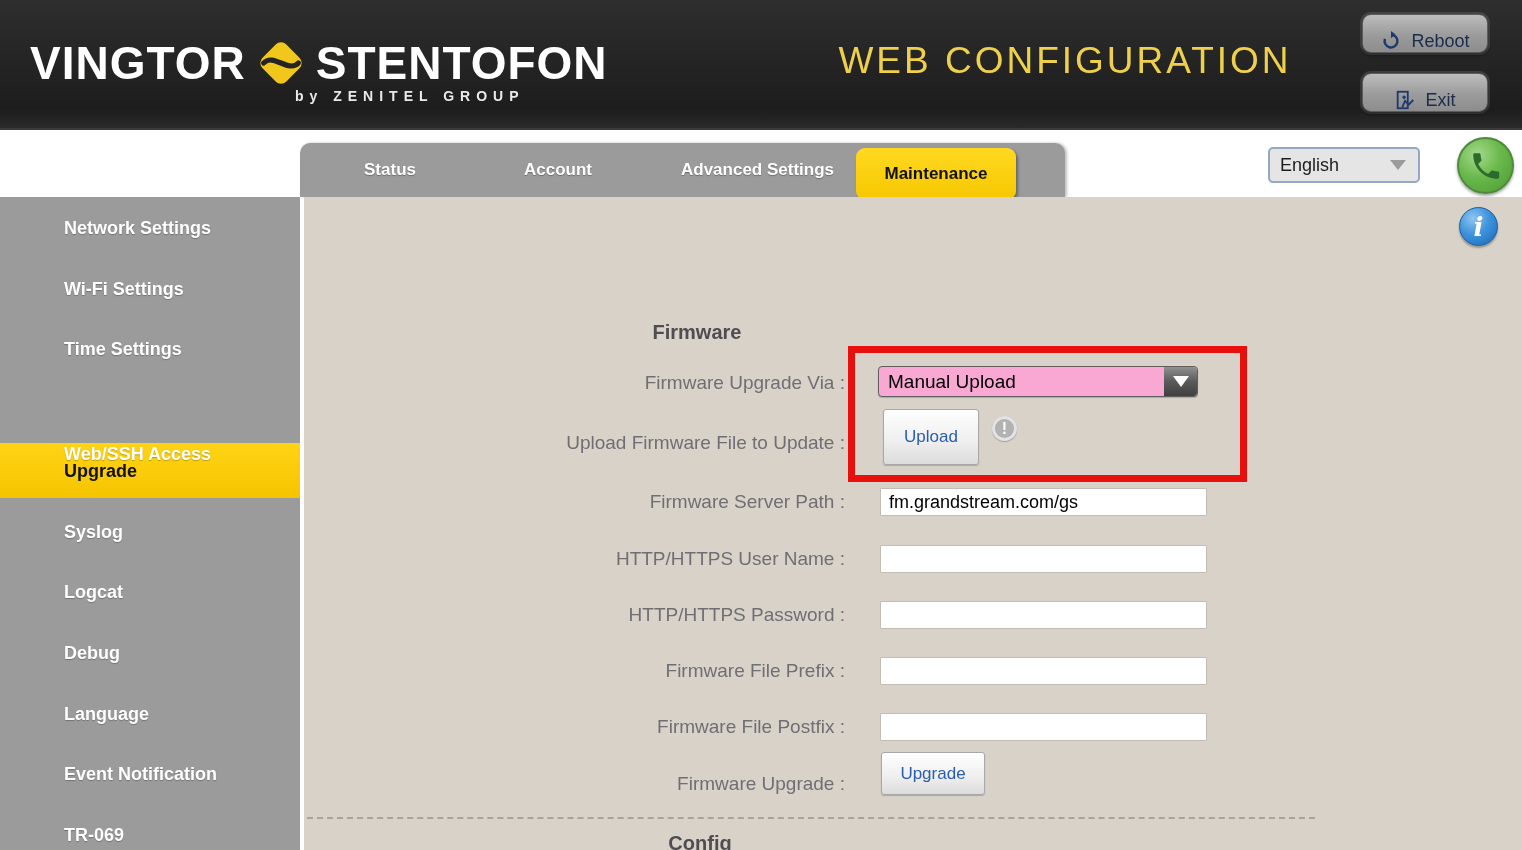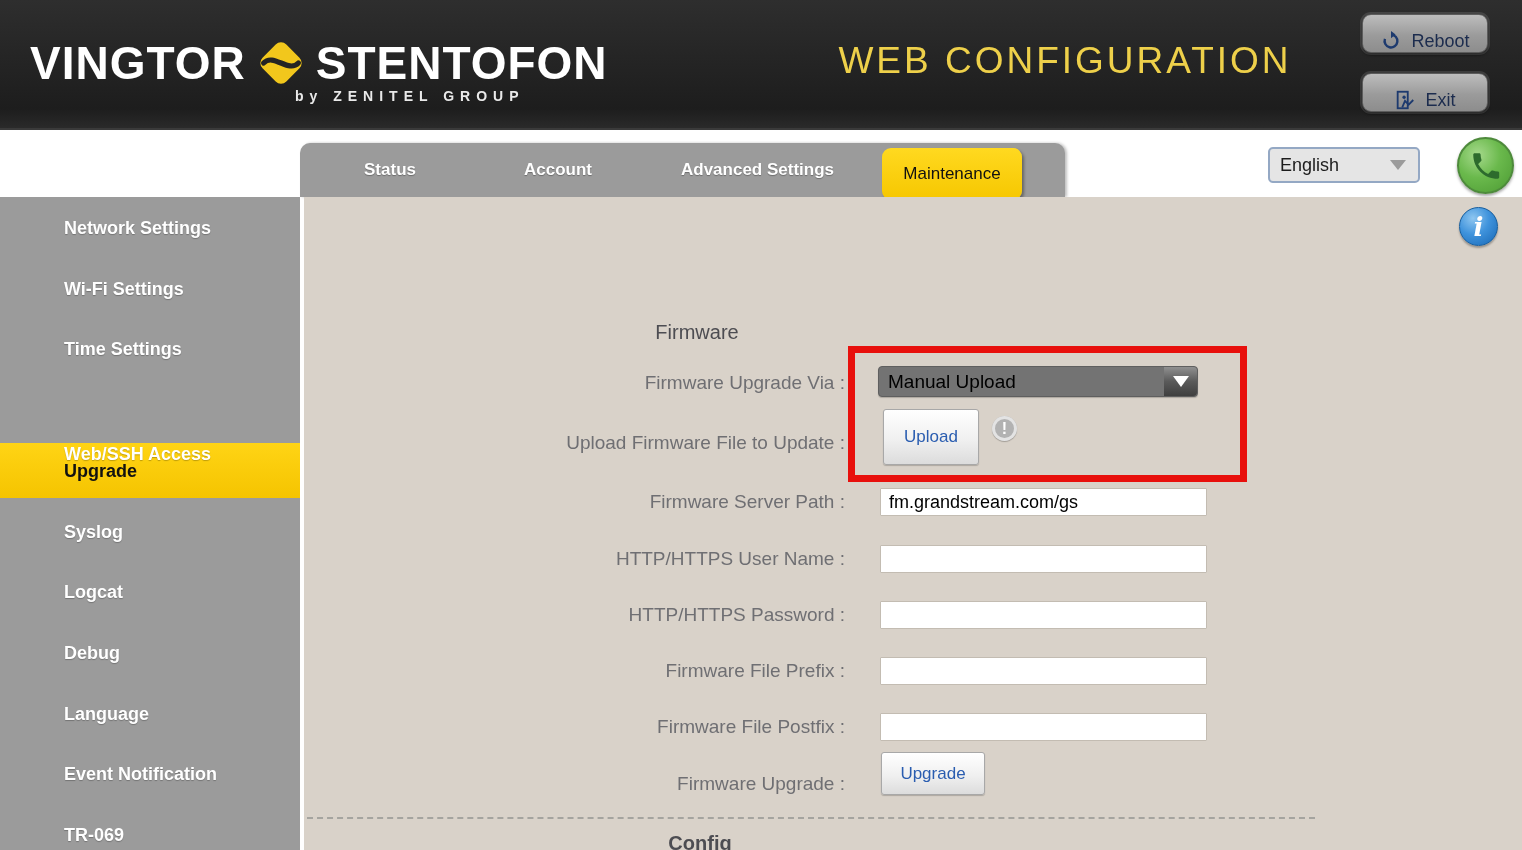--- a/index.html
+++ b/index.html
@@ -42,25 +42,25 @@
     position:absolute; left:300px; top:143px; width:765px; height:54px;
     background:#9b9b9b; border-radius:10px 10px 0 0;
     box-shadow:2px 0 3px rgba(0,0,0,0.25);
   }
   .tab {
     position:absolute; top:0; height:54px; display:flex; align-items:center; justify-content:center;
     color:#ffffff; font-size:17px; font-weight:bold; text-shadow:0 1px 1px rgba(0,0,0,0.3);
     cursor:pointer;
   }
   .tab-active {
-    position:absolute; left:582px; top:5px; width:140px; height:52px;
+    position:absolute; left:556px; top:5px; width:160px; height:52px;
     background:linear-gradient(180deg,#ffd920 0%,#f6c700 100%);
     border-radius:9px; box-shadow:2px 2px 3px rgba(0,0,0,0.35);
     display:flex; align-items:center; justify-content:center;
-    color:#111111; font-size:17px; font-weight:normal; cursor:pointer;
+    color:#111111; font-size:17px; font-weight:bold; cursor:pointer;
   }
   
   .lang-select {
     position:absolute; left:1268px; top:147px; width:152px; height:36px;
     background:#e5e5e5; border:2px solid #94a8c4; border-radius:5px;
     display:flex; align-items:center; cursor:pointer;
   }
   .lang-select .lang-text { padding-left:10px; color:#1c1c1c; font-size:18px; flex:1; }
   .lang-select .lang-arrow {
     width:0; height:0; margin-right:12px;
@@ -97,37 +97,37 @@
   .info-icon {
     position:absolute; left:1155px; top:10px; width:39px; height:39px; border-radius:50%;
     background:radial-gradient(circle at 35% 28%, #8ec6f0 0%, #3f93dc 45%, #1767b5 100%);
     border:1px solid #155d9e; box-shadow:0 2px 2px rgba(0,0,0,0.3);
     display:flex; align-items:center; justify-content:center;
     color:#ffffff; font-family:"DejaVu Serif", serif; font-size:26px; font-weight:bold; font-style:italic;
     cursor:pointer;
   }
   .section-title {
     position:absolute; left:293px; top:124px; width:200px; text-align:center;
-    color:#4d4d52; font-size:20px; font-weight:normal;
+    color:#4d4d52; font-size:20px; font-weight:bold;
   }
   .frow { position:absolute; left:0; width:1218px; height:28px; }
   .frow .flabel {
     position:absolute; left:0; top:0; width:541px; height:28px;
     display:flex; align-items:center; justify-content:flex-end;
     color:#6f6f73; font-size:19px; white-space:nowrap;
   }
   .ftext {
     position:absolute; left:576px; width:327px; height:28px;
     background:#ffffff; border:1px solid #c3bcb2; border-radius:1px;
     font-family:"Liberation Sans", sans-serif; font-size:18px; color:#000000;
     padding:0 8px; outline:none;
   }
   .fake-select {
     position:absolute; left:574px; top:-3px; width:320px; height:31px;
-    background:#737373; border:1px solid #5f5f5f; border-radius:4px;
+    background:#f9a8d4; border:1px solid #5f5f5f; border-radius:4px;
     display:flex; align-items:center; cursor:pointer;
     box-shadow:0 1px 1px rgba(0,0,0,0.2);
   }
   .fake-select .sel-text { flex:1; padding-left:9px; color:#000000; font-size:19px; white-space:nowrap; }
   .fake-select .sel-arrow {
     width:33px; height:29px; border-radius:0 4px 4px 0;
     background:linear-gradient(180deg,#909090 0%,#5a5a5a 50%,#3f3f3f 100%);
     display:flex; align-items:center; justify-content:center;
   }
   .fake-select .sel-arrow .tri {

